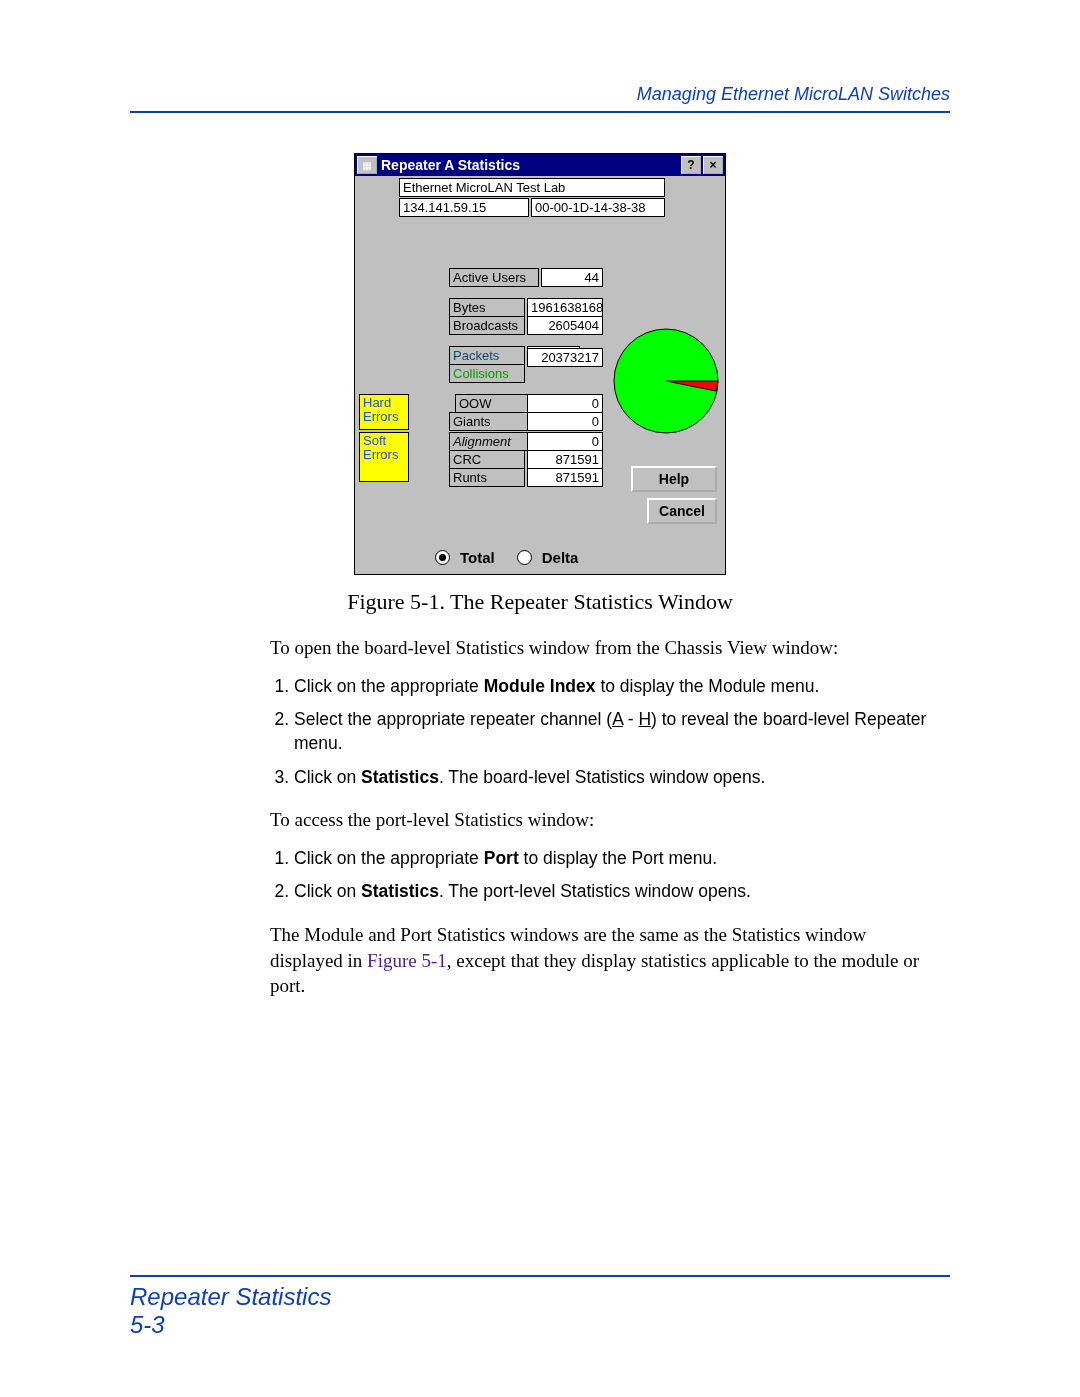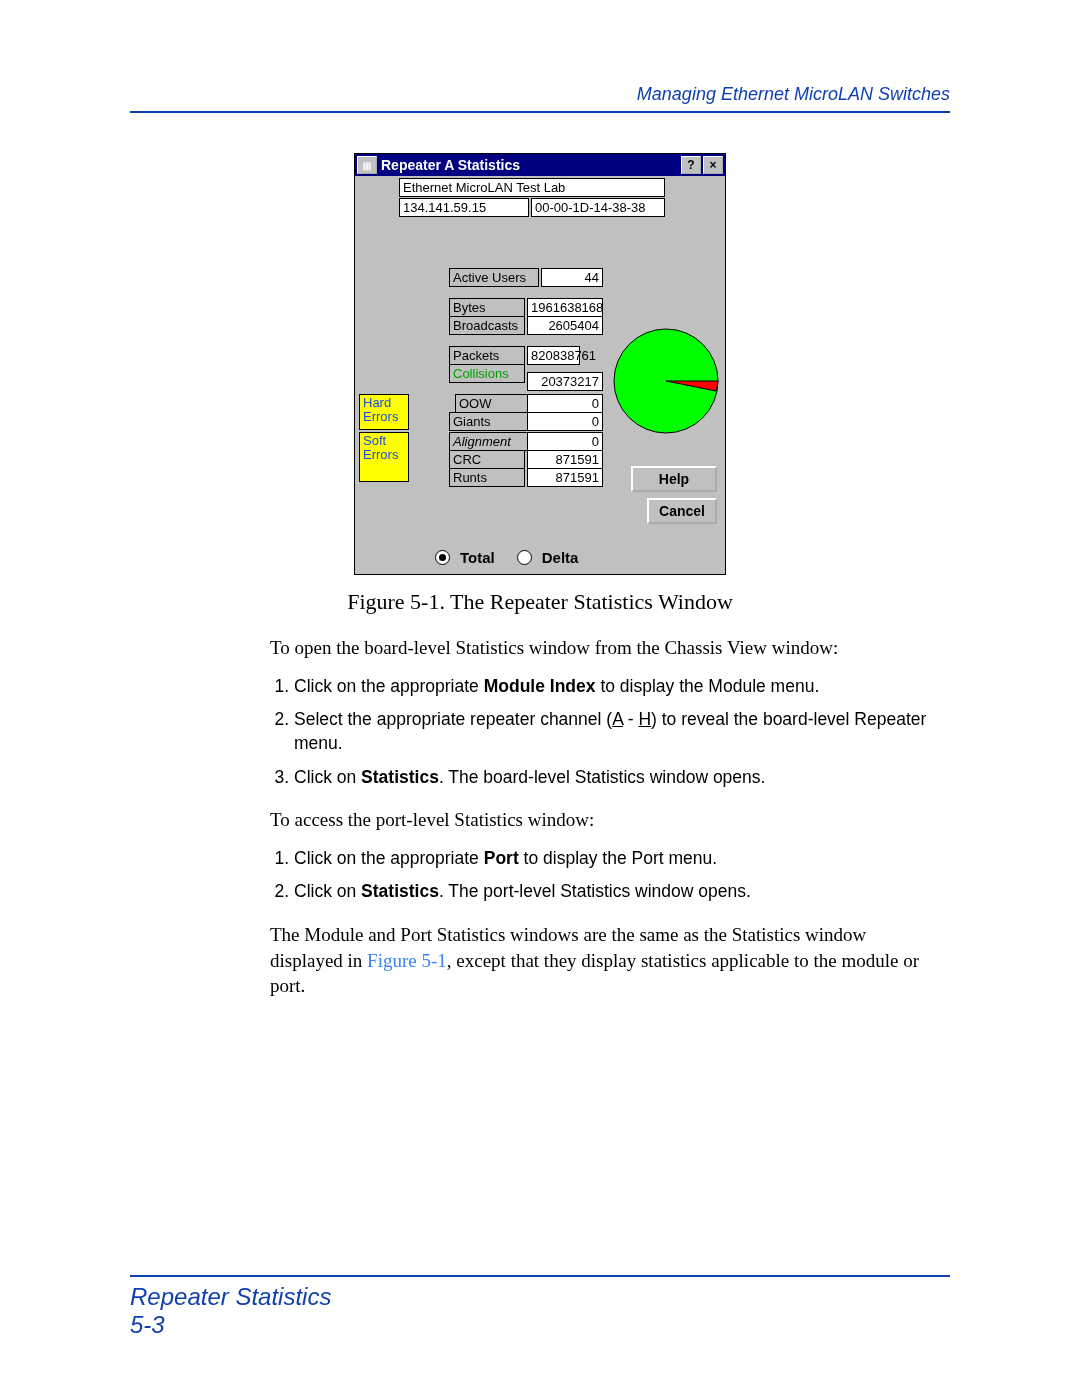--- a/index.html
+++ b/index.html
@@ -82,21 +82,21 @@
     height: 390px;
   }
   .info-box {
     position: absolute;
     background: #fff;
     border: 1px solid #000;
     font-size: 13px;
     padding: 1px 3px;
     box-sizing: border-box;
   }
-  .label-green { color: #000000; }
+  .label-green { color: #0c4a6e; }
   .label-red-bg { background: #ff0000; color: #00a000; }
   .side-label {
     position: absolute;
     background: #ffff00;
     border: 1px solid #000;
     font-size: 13px;
     color: #1d4ed8;
     padding: 1px 3px;
     box-sizing: border-box;
     line-height: 1.1;
@@ -163,21 +163,21 @@
   }
   .body-text {
     font-size: 19px;
     line-height: 1.35;
     margin-left: 140px;
     margin-right: 10px;
   }
   .body-text p { margin: 14px 0; }
   .body-text ol { padding-left: 24px; margin: 10px 0 18px 0; font-family: Arial, Helvetica, sans-serif; font-size: 17.5px; }
   .body-text ol li { margin-bottom: 10px; line-height: 1.35; }
-  .body-text .fig-ref { color: #3b82f6; }
+  .body-text .fig-ref { color: #4c1d95; }
   .u { text-decoration: underline; }
   .footer {
     position: absolute;
     left: 130px; right: 130px; bottom: 58px;
   }
   .footer-rule {
     border: none;
     border-top: 2px solid #1040b0;
     margin: 0 0 6px 0;
   }
@@ -216,21 +216,21 @@
         <div class="stat-value" style="left:186px; top:92px; width:62px;">44</div>
 
         <div class="stat-label" style="left:94px; top:122px; width:76px;">Bytes</div>
         <div class="stat-value" style="left:172px; top:122px; width:76px;">1961638168</div>
         <div class="stat-label" style="left:94px; top:140px; width:76px;">Broadcasts</div>
         <div class="stat-value" style="left:172px; top:140px; width:76px;">2605404</div>
 
         <div class="stat-label label-green" style="left:94px; top:170px; width:76px;">Packets</div>
         <div class="stat-value" style="left:172px; top:170px; width:53px;">820838761</div>
         <div class="stat-label label-red-bg" style="left:94px; top:188px; width:76px;">Collisions</div>
-        <div class="stat-value" style="left:172px; top:196px; width:76px;">20373217</div>
+        <div class="stat-value" style="left:172px; top:172px; width:76px;">20373217</div>
 
         <div class="side-label" style="left:4px; top:218px; width:50px; height:36px;">Hard<br>Errors</div>
         <div class="stat-label" style="left:100px; top:218px; width:76px;">OOW</div>
         <div class="stat-value" style="left:172px; top:218px; width:76px;">0</div>
         <div class="stat-label" style="left:94px; top:236px; width:83px;">Giants</div>
         <div class="stat-value" style="left:172px; top:236px; width:76px;">0</div>
 
         <div class="side-label" style="left:4px; top:256px; width:50px; height:50px;">Soft<br>Errors</div>
         <div class="stat-label" style="left:94px; top:256px; width:96px;font-style:italic;">Alignment</div>
         <div class="stat-value" style="left:172px; top:256px; width:76px;">0</div>

